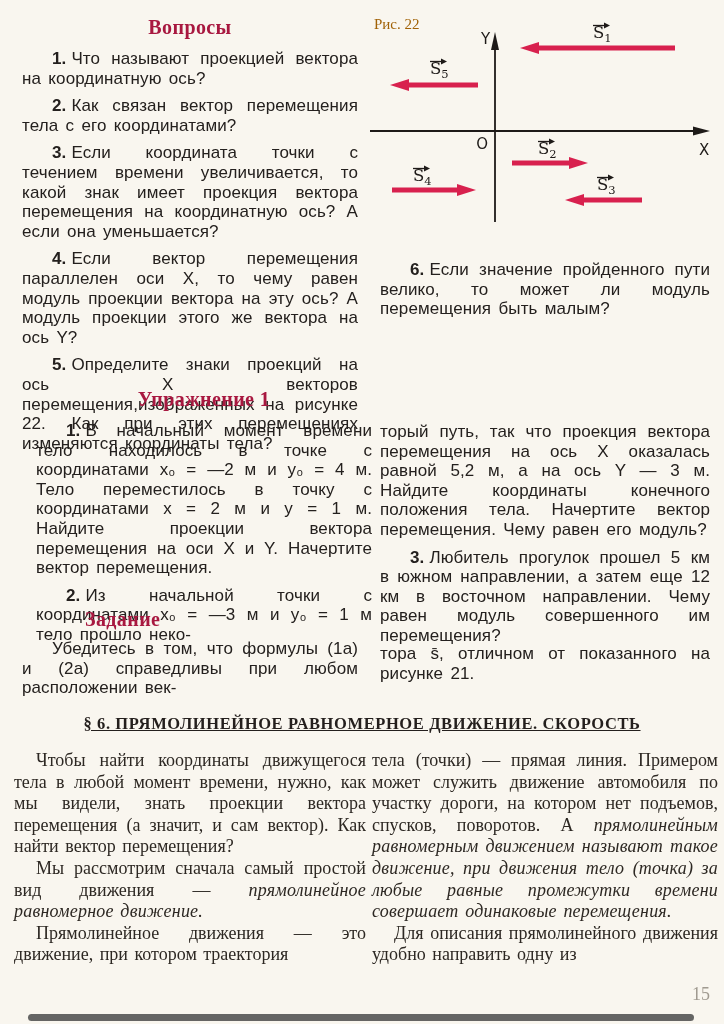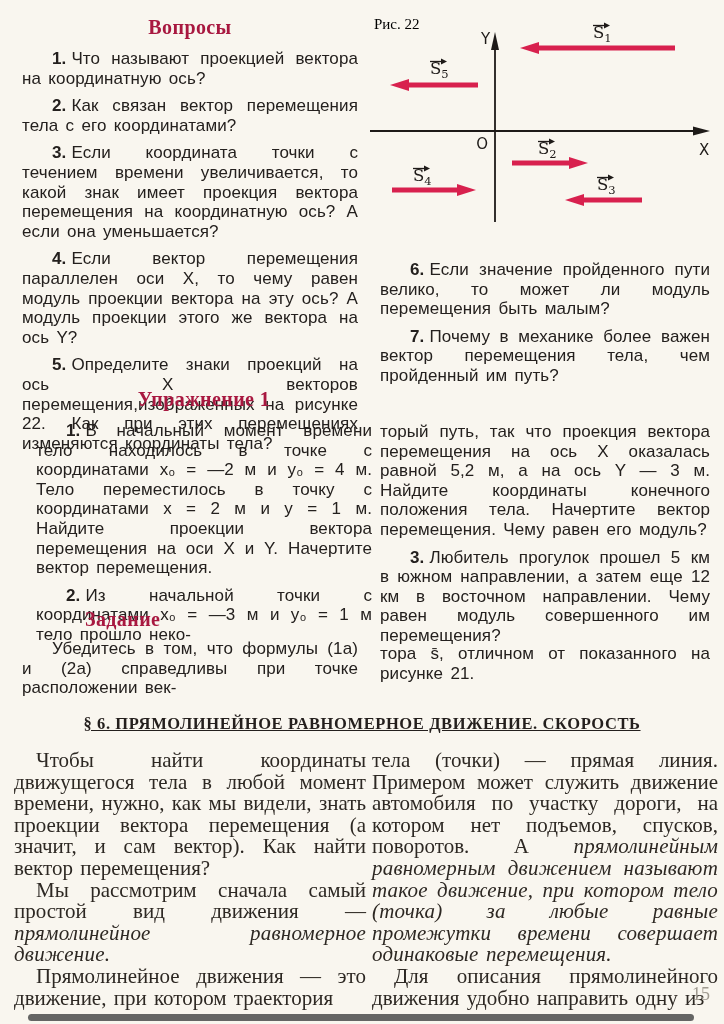--- a/index.html
+++ b/index.html
@@ -8,29 +8,29 @@
   
   .red-h{font-family:"Liberation Serif",serif;font-weight:700;font-size:20px;
          color:#a81840;margin:0 0 10px 0;letter-spacing:.4px;}
   .center{text-align:center;}
   
   .qtxt{font-size:17px;line-height:19.6px;text-align:justify;margin:8px;
         word-spacing:2.5px;letter-spacing:.1px;}
   .qtxt.ind{text-indent:30px;}
   .qn{font-weight:700;margin-right:5px;}
   
-  .stxt{font-family:"Liberation Serif",serif;font-size:21px;line-height:21.6px;
+  .stxt{font-family:"Liberation Serif",serif;font-size:18px;line-height:21.6px;
         text-align:justify;margin:0;word-spacing:2px;color:#2d2823;}
   .stxt.ind{text-indent:22px;}
   .stxt i{letter-spacing:.2px;}
   
   .q-left {position:absolute;left:14px; top:16px; width:352px;}
   .fig    {position:absolute;left:362px;top:8px;  width:358px;height:238px;}
   .fig-caption{position:absolute;left:12px;top:8px;font-family:"Liberation Serif",serif;
-               font-size:15px;color:#000000;}
+               font-size:15px;color:#a16207;}
   .fig svg{position:absolute;left:0;top:0;}
   .q-right{position:absolute;left:372px;top:252px;width:346px;}
   .ex-left{position:absolute;left:28px; top:388px;width:352px;}
   .ex-right{position:absolute;left:372px;top:414px;width:346px;}
   .task-left{position:absolute;left:14px;top:608px;width:352px;}
   .task-left .red-h{margin:0 0 0 71px;}
   .task-right{position:absolute;left:372px;top:636px;width:346px;}
   .sec-heading{position:absolute;left:0;top:714px;width:724px;text-align:center;
         font-family:"Liberation Serif",serif;font-weight:700;font-size:16.5px;
         letter-spacing:.6px;color:#241f1d;margin:0;text-decoration:underline;}
@@ -89,50 +89,49 @@
         <line x1="219" y1="192" x2="280" y2="192" stroke="#d8214e" stroke-width="5"></line>
         <polygon points="203,192 222,186 222,198" fill="#d8214e"></polygon>
         <text x="235" y="182" fill="#1e1a18" font-family="&quot;DejaVu Serif&quot;,serif" font-size="16.5">S<tspan dy="4" font-size="11.5">3</tspan></text>
         <line x1="235" y1="169.5" x2="249" y2="169.5" stroke="#1e1a18" stroke-width="1.3"></line>
         <polygon points="252,169.5 246,166.5 246,172.5" fill="#1e1a18"></polygon>
       </svg>
   </div>
 
   <section class="q-right">
     <p class="qtxt ind"><b class="qn">6.</b><span>Если значение пройденного пути велико, то может ли модуль перемещения быть малым?</span></p>
-    <p class="qtxt ind"><b class="qn">7.</b><span>Почему в механике более важен вектор перемещения тела, чем пройденный им путь?</span></p>
   </section>
 
   <section class="ex-left">
     <h2 class="red-h center">Упражнение 1</h2>
     <p class="qtxt ind"><b class="qn">1.</b><span>В начальный момент времени тело находилось в точке с координатами x₀ = —2 м и y₀ = 4 м. Тело переместилось в точку с координатами x = 2 м и y = 1 м. Найдите проекции вектора перемещения на оси X и Y. Начертите вектор перемещения.</span></p>
     <p class="qtxt ind"><b class="qn">2.</b><span>Из начальной точки с координатами x₀ = —3 м и y₀ = 1 м тело прошло неко-</span></p>
   </section>
 
   <section class="ex-right">
     <p class="qtxt">торый путь, так что проекция вектора перемещения на ось X оказалась равной 5,2 м, а на ось Y — 3 м. Найдите координаты конечного положения тела. Начертите вектор перемещения. Чему равен его модуль?</p>
     <p class="qtxt ind"><b class="qn">3.</b><span>Любитель прогулок прошел 5 км в южном направлении, а затем еще 12 км в восточном направлении. Чему равен модуль совершенного им перемещения?</span></p>
   </section>
 
   <section class="task-left">
     <h2 class="red-h">Задание</h2>
-    <p class="qtxt ind">Убедитесь в том, что формулы (1а) и (2а) справедливы при точке расположении век-</p>
+    <p class="qtxt ind">Убедитесь в том, что формулы (1а) и (2а) справедливы при любом расположении век-</p>
   </section>
   <div class="task-right">
     <p class="qtxt">тора s̄, отличном от показанного на рисунке 21.</p>
   </div>
 
   <h1 class="sec-heading">§ 6. ПРЯМОЛИНЕЙНОЕ РАВНОМЕРНОЕ ДВИЖЕНИЕ. СКОРОСТЬ</h1>
 
   <section class="body-left">
     <p class="stxt ind">Чтобы найти координаты движущегося тела в любой момент времени, нужно, как мы видели, знать проекции вектора перемещения (а значит, и сам вектор). Как найти вектор перемещения?</p>
     <p class="stxt ind"><span>Мы рассмотрим сначала самый простой вид движения — </span><i>прямолинейное равномерное движение.</i></p>
     <p class="stxt ind">Прямолинейное движения — это движение, при котором траектория</p>
   </section>
 
   <section class="body-right">
-    <p class="stxt"><span>тела (точки) — прямая линия. Примером может служить движение автомобиля по участку дороги, на котором нет подъемов, спусков, поворотов. А </span><i>прямолинейным равномерным движением называют такое движение, при котором тело (точка) за любые равные промежутки времени совершает одинаковые перемещения.</i></p>
+    <p class="stxt"><span>тела (точки) — прямая линия. Примером может служить движение автомобиля по участку дороги, на котором нет подъемов, спусков, поворотов. А </span><i>прямолинейным равномерным движением называют такое движение, при движения тело (точка) за любые равные промежутки времени совершает одинаковые перемещения.</i></p>
     <p class="stxt ind">Для описания прямолинейного движения удобно направить одну из</p>
   </section>
 
   <div class="pageno">15</div>
   <div class="bottom-bar"></div>
 </div>
 
 </body></html>

